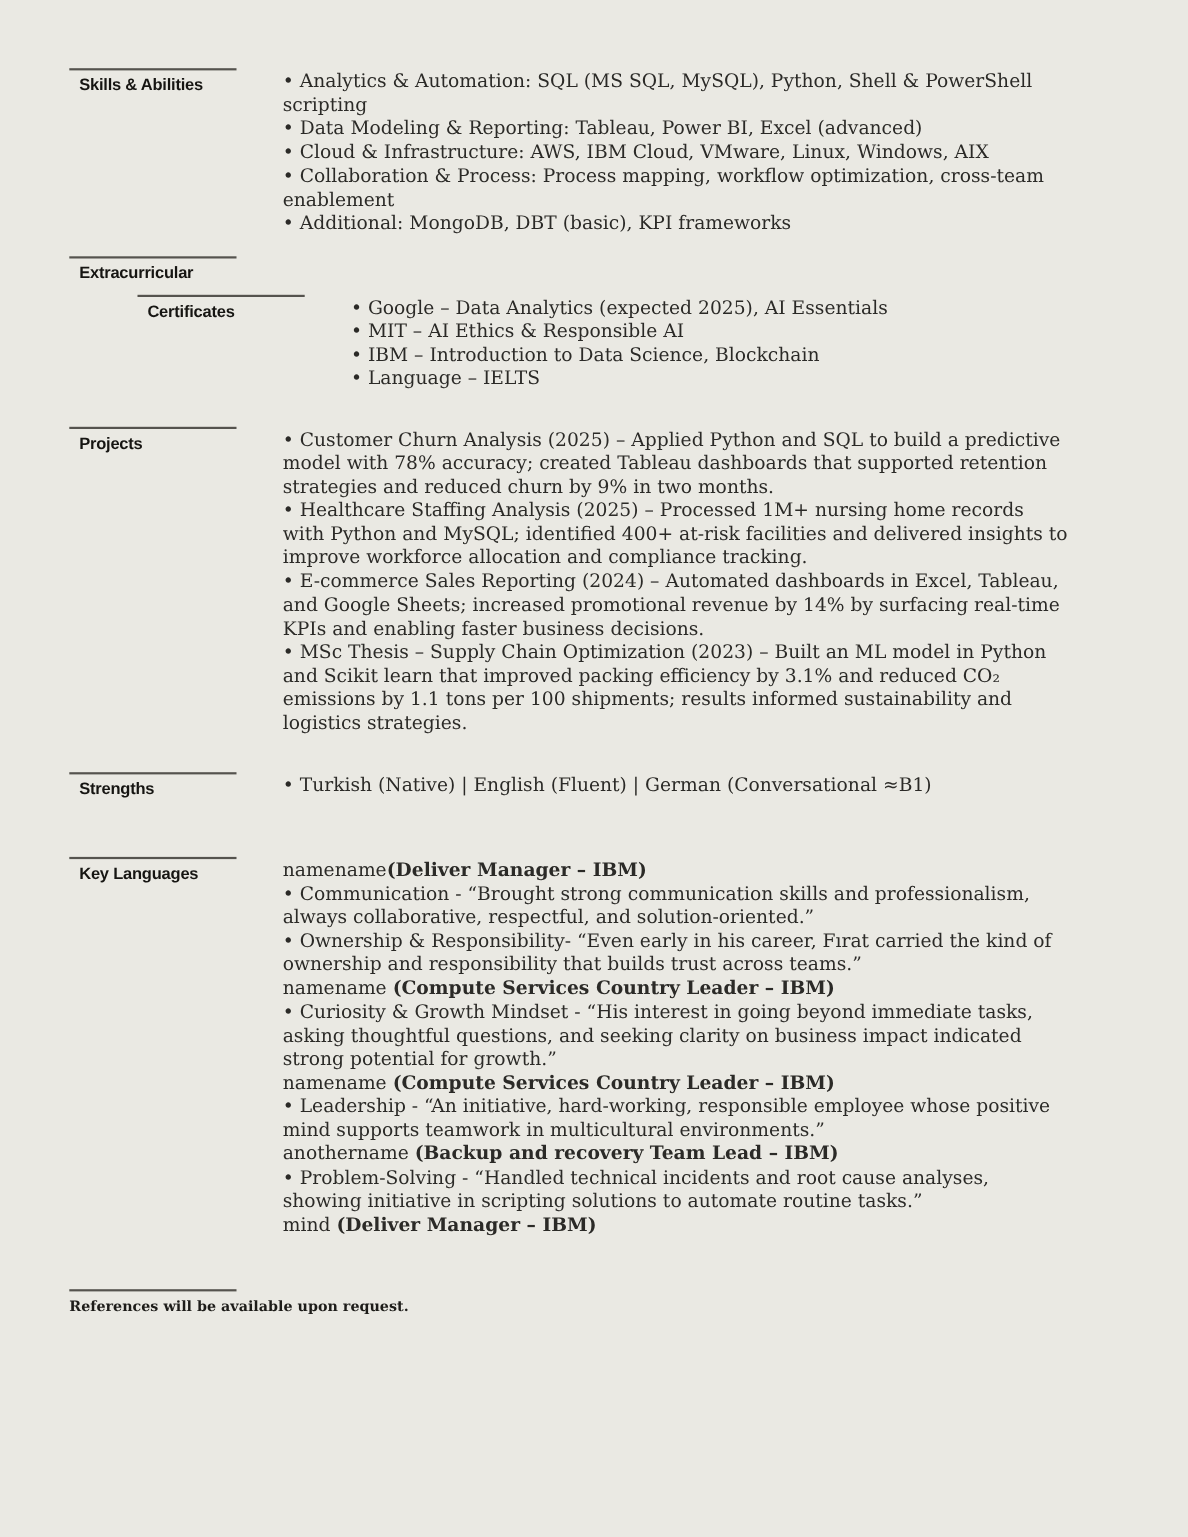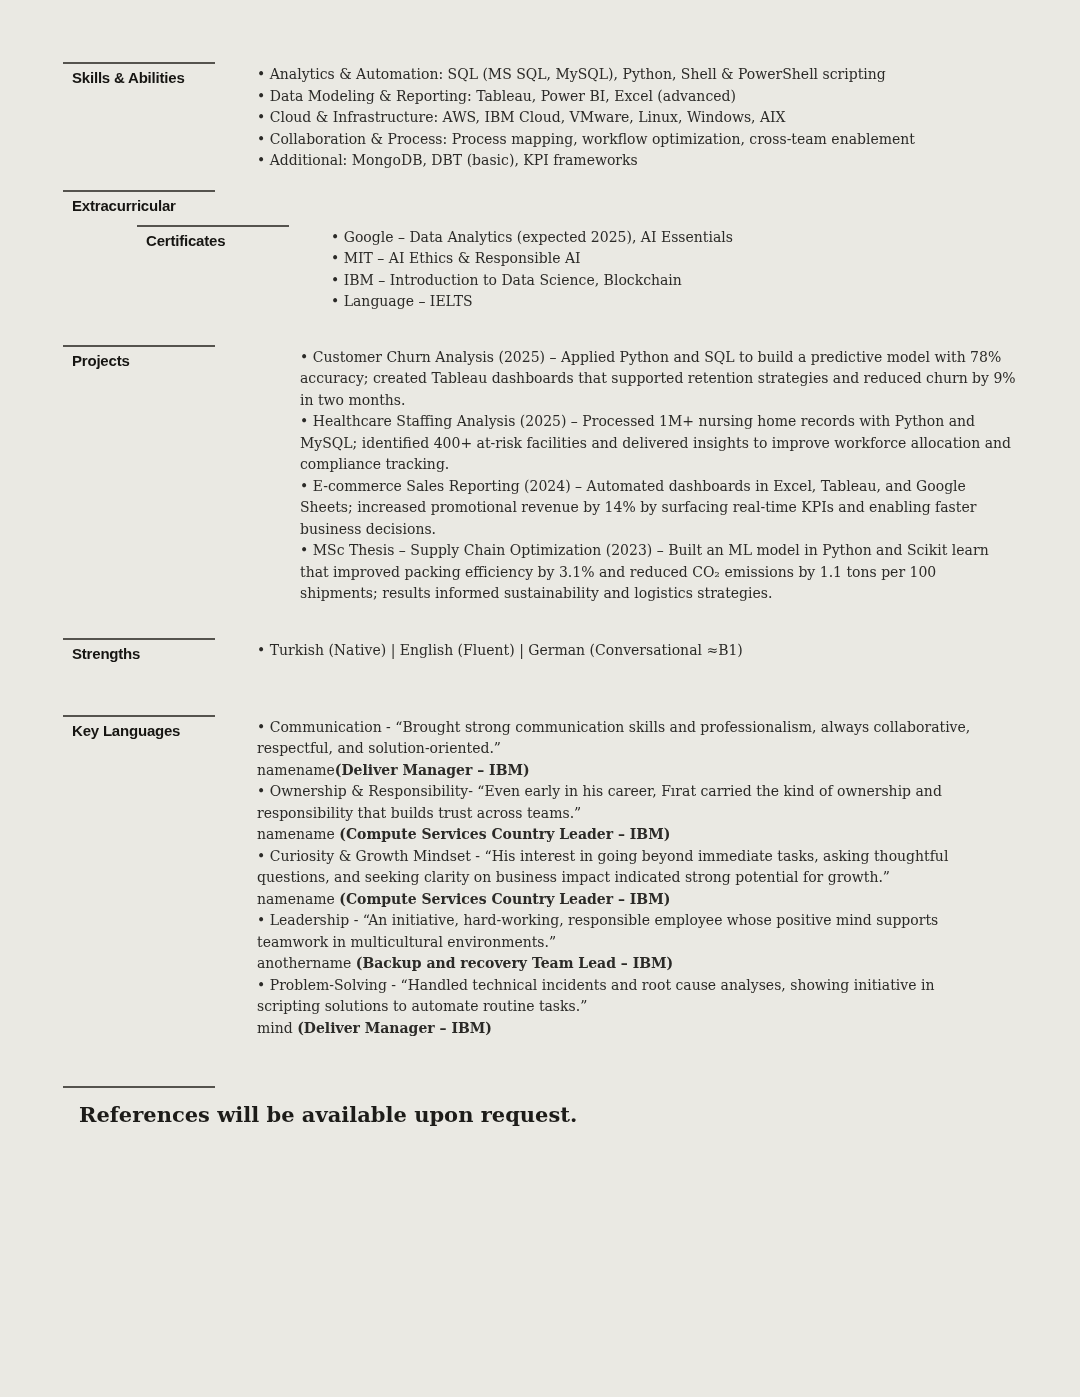--- a/index.html
+++ b/index.html
@@ -11,21 +11,21 @@
     font-family: "DejaVu Serif", "Liberation Serif", serif;
     color: #2b2a27;
   }
   .page {
     position: relative;
     width: 1080px;
     height: 1397px;
     margin: 0 auto;
     background: #eae9e3;
     box-sizing: border-box;
-    padding: 62px 33px 40px 63px;
+    padding: 62px 45px 40px 63px;
     overflow: hidden;
   }
   .section {
     display: flex;
     align-items: flex-start;
   }
   .label-col {
     width: 152px;
     flex: 0 0 152px;
     margin-right: 42px;
@@ -47,42 +47,42 @@
     letter-spacing: -0.2px;
     white-space: nowrap;
   }
   .content-col {
     flex: 1 1 auto;
     max-width: 716px;
     padding-top: 2px;
   }
   .line {
     margin: 0;
-    font-size: 14px;
+    font-size: 17px;
     line-height: 21.5px;
     color: #2b2a27;
   }
   .dot {
     color: #2b2a27;
   }
   .bold {
     font-weight: bold;
   }
   
   .section:nth-of-type(2) { margin-top: 18px; }
   .section:nth-of-type(3) { margin-top: 10px; justify-content: flex-end; }
-  .section:nth-of-type(4) { margin-top: 32px; gap: 43px; }
+  .section:nth-of-type(4) { margin-top: 32px; }
   .section:nth-of-type(5) { margin-top: 33px; }
   .section:nth-of-type(6) { margin-top: 52px; }
   .footer {
     margin-top: 47px;
   }
   .footer-text {
-    margin: 16px;
-    font-size: 21px;
+    margin: 0;
+    font-size: 13px;
     line-height: 22px;
     font-weight: bold;
     color: #1d1c19;
   }
 </style>
 </head>
 <body>
 
 <div class="page">
   <main class="sections">
@@ -142,22 +142,22 @@
           <p class="line"><span class="dot">• </span>Turkish (Native) | English (Fluent) | German (Conversational ≈B1)</p>
         </div>
   </section>
 
   <section class="section">
     <div class="label-col">
       <div class="rule"></div>
       <h2 class="label">Key Languages</h2>
     </div>
     <div class="content-col">
+          <p class="line"><span>namename</span><span class="bold">(Deliver Manager – IBM)</span></p>
           <p class="line"><span class="dot">• </span>Communication - “Brought strong communication skills and professionalism, always collaborative, respectful, and solution-oriented.”</p>
-          <p class="line"><span>namename</span><span class="bold">(Deliver Manager – IBM)</span></p>
           <p class="line"><span class="dot">• </span>Ownership &amp; Responsibility- “Even early in his career, Fırat carried the kind of ownership and responsibility that builds trust across teams.”</p>
           <p class="line"><span>namename </span><span class="bold">(Compute Services Country Leader – IBM)</span></p>
           <p class="line"><span class="dot">• </span>Curiosity &amp; Growth Mindset - “His interest in going beyond immediate tasks, asking thoughtful questions, and seeking clarity on business impact indicated strong potential for growth.”</p>
           <p class="line"><span>namename </span><span class="bold">(Compute Services Country Leader – IBM)</span></p>
           <p class="line"><span class="dot">• </span>Leadership - “An initiative, hard-working, responsible employee whose positive mind supports teamwork in multicultural environments.”</p>
           <p class="line"><span>anothername </span><span class="bold">(Backup and recovery Team Lead – IBM)</span></p>
           <p class="line"><span class="dot">• </span>Problem-Solving - “Handled technical incidents and root cause analyses, showing initiative in scripting solutions to automate routine tasks.”</p>
           <p class="line"><span>mind </span><span class="bold">(Deliver Manager – IBM)</span></p>
         </div>
   </section>

